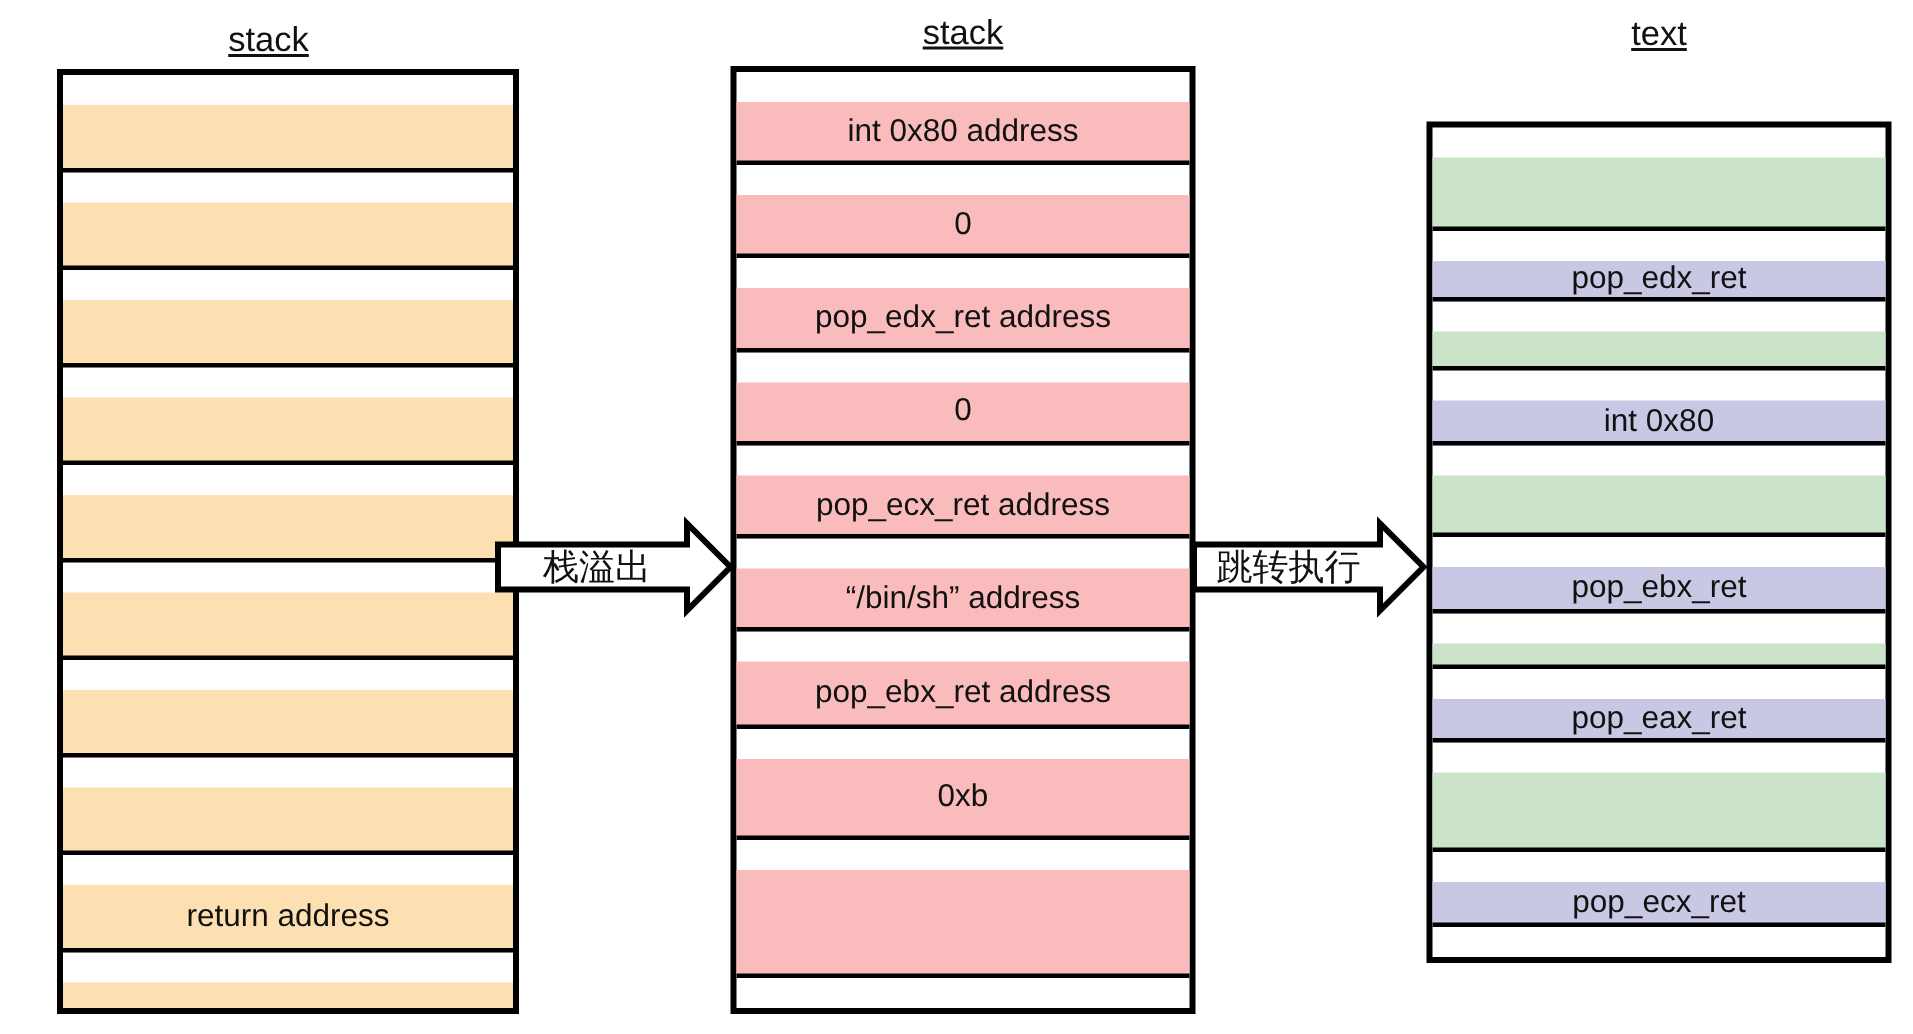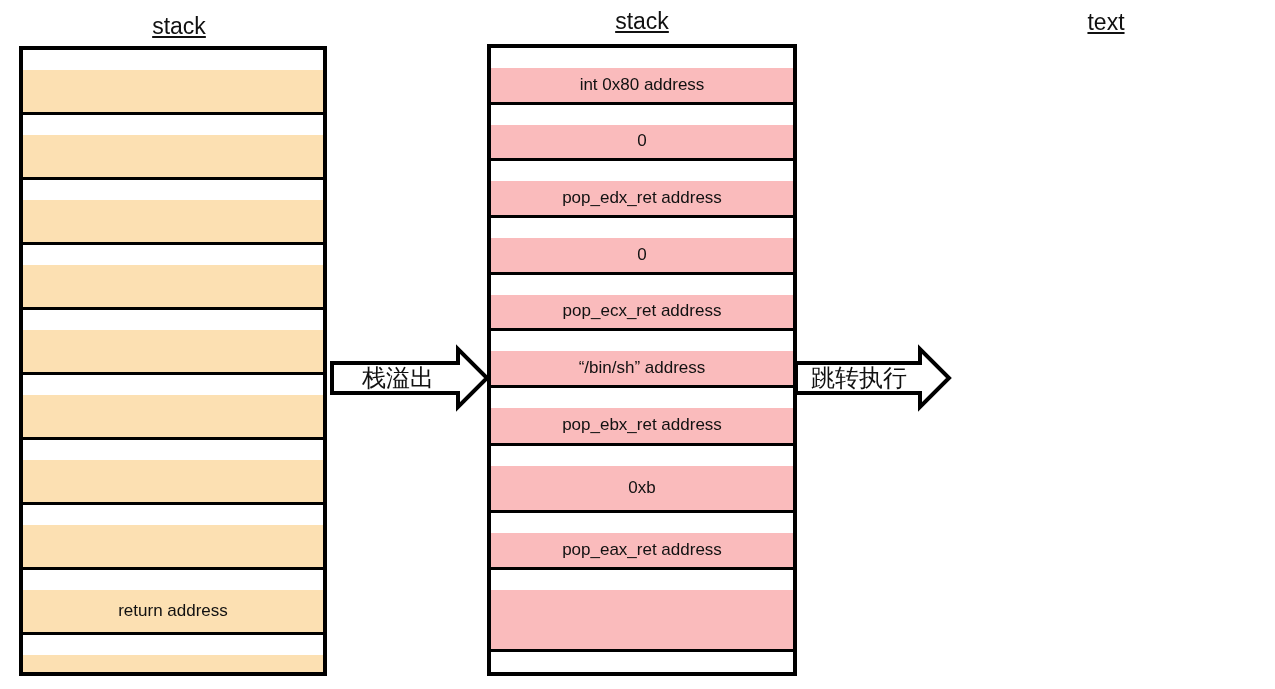--- a/index.html
+++ b/index.html
@@ -1,38 +1,38 @@
 <!DOCTYPE html>
 <html style="--stack-fill: #FCE0B2; --overflow-fill: #FABBBC; --text-fill: #CBE3C8; --gadget-fill: #C9C8E4; --border: #000000; --arrow-fill: #FFFFFF; --text-color: #111111;"><head>
 <meta charset="utf-8">
 <style>
   html,body{margin:0;padding:0;background:#ffffff;}
   body{font-family:"Liberation Sans",sans-serif;color:var(--text-color,#111);}
   .canvas{position:relative;width:1275px;height:689px;background:#fff;overflow:hidden;}
   .col-title{position:absolute;text-align:center;font-size:23px;line-height:26px;text-decoration:underline;}
   .box{position:absolute;display:flex;flex-direction:column;border:4px solid var(--border,#000);box-sizing:border-box;}
   .cell{display:flex;align-items:center;justify-content:center;box-sizing:border-box;
-        border-bottom:3px solid var(--border,#000);font-size:17px;flex-shrink:1;min-height:0;margin-top:20px;}
+        border-bottom:3px solid var(--border,#000);font-size:21px;flex-shrink:1;min-height:0;margin-top:20px;}
   .cell:last-child{border-bottom:none;}
   .grow{flex:1 1 auto;}
   .orange{background:var(--stack-fill,#FCE0B2);}
   .pink{background:var(--overflow-fill,#FABBBC);}
   .green{background:var(--text-fill,#CBE3C8);}
   .purple{background:var(--gadget-fill,#C9C8E4);}
   .arrow{position:absolute;overflow:visible;}
   .arrow polygon{fill:var(--arrow-fill,#fff);stroke:var(--border,#000);stroke-width:4;stroke-linejoin:miter;}
   .arrow-label{font-family:"Liberation Sans",sans-serif;font-size:24px;fill:var(--text-color,#111);}
 </style>
 </head>
 <body>
 
 <div class="canvas">
 
   <div class="col-title" style="left:25px;top:13px;width:308px">stack</div>
-  <div class="box" style="left:19px;top:46px;width:308px;height:630px">
+  <div class="box" style="left:38px;top:46px;width:308px;height:630px">
     <div class="cell orange" style="height:45px"></div>
     <div class="cell orange" style="height:45px"></div>
     <div class="cell orange" style="height:45px"></div>
     <div class="cell orange" style="height:45px"></div>
     <div class="cell orange" style="height:45px"></div>
     <div class="cell orange" style="height:45px"></div>
     <div class="cell orange" style="height:45px"></div>
     <div class="cell orange" style="height:45px"></div>
     <div class="cell orange" style="height:45px">return address</div>
     <div class="cell orange grow"></div>
@@ -41,26 +41,38 @@
   <div class="col-title" style="left:487px;top:8px;width:310px">stack</div>
   <div class="box" style="left:487px;top:44px;width:310px;height:632px">
     <div class="cell pink" style="height:45px">int 0x80 address</div>
     <div class="cell pink" style="height:45px">0</div>
     <div class="cell pink" style="height:45px">pop_edx_ret address</div>
     <div class="cell pink" style="height:45px">0</div>
     <div class="cell pink" style="height:45px">pop_ecx_ret address</div>
     <div class="cell pink" style="height:45px">“/bin/sh” address</div>
     <div class="cell pink" style="height:47px">pop_ebx_ret address</div>
     <div class="cell pink" style="height:58px">0xb</div>
-    <div class="cell pink" style="height:45px">pop_eax_ret address</div>
     <div class="cell pink" style="height:77px"></div>
     <div class="cell orange grow"></div>
   </div>
 
   <div class="col-title" style="left:951px;top:9px;width:310px">text</div>
+  <div class="box" style="left:951px;top:81px;width:310px;height:561px">
+    <div class="cell green" style="height:77px"></div>
+    <div class="cell purple" style="height:42px">pop_edx_ret</div>
+    <div class="cell green" style="height:41px"></div>
+    <div class="cell purple" style="height:46px">int 0x80</div>
+    <div class="cell green" style="height:65px"></div>
+    <div class="cell purple" style="height:47px">pop_ebx_ret</div>
+    <div class="cell green" style="height:27px"></div>
+    <div class="cell purple" style="height:44px">pop_eax_ret</div>
+    <div class="cell green" style="height:85px"></div>
+    <div class="cell purple" style="height:46px">pop_ecx_ret</div>
+    <div class="cell green grow"></div>
+  </div>
 
   <svg class="arrow" style="left:332px;top:346px" width="158" height="64" viewBox="0 0 158 64">
     <polygon points="0,17 126,17 126,3 155,32 126,61 126,47 0,47"></polygon>
     <text class="arrow-label" x="66" y="40" text-anchor="middle">栈溢出</text>
   </svg>
 
   <svg class="arrow" style="left:796px;top:346px" width="156" height="64" viewBox="0 0 156 64">
     <polygon points="0,17 124,17 124,3 153,32 124,61 124,47 0,47"></polygon>
     <text class="arrow-label" x="63" y="40" text-anchor="middle">跳转执行</text>
   </svg>

